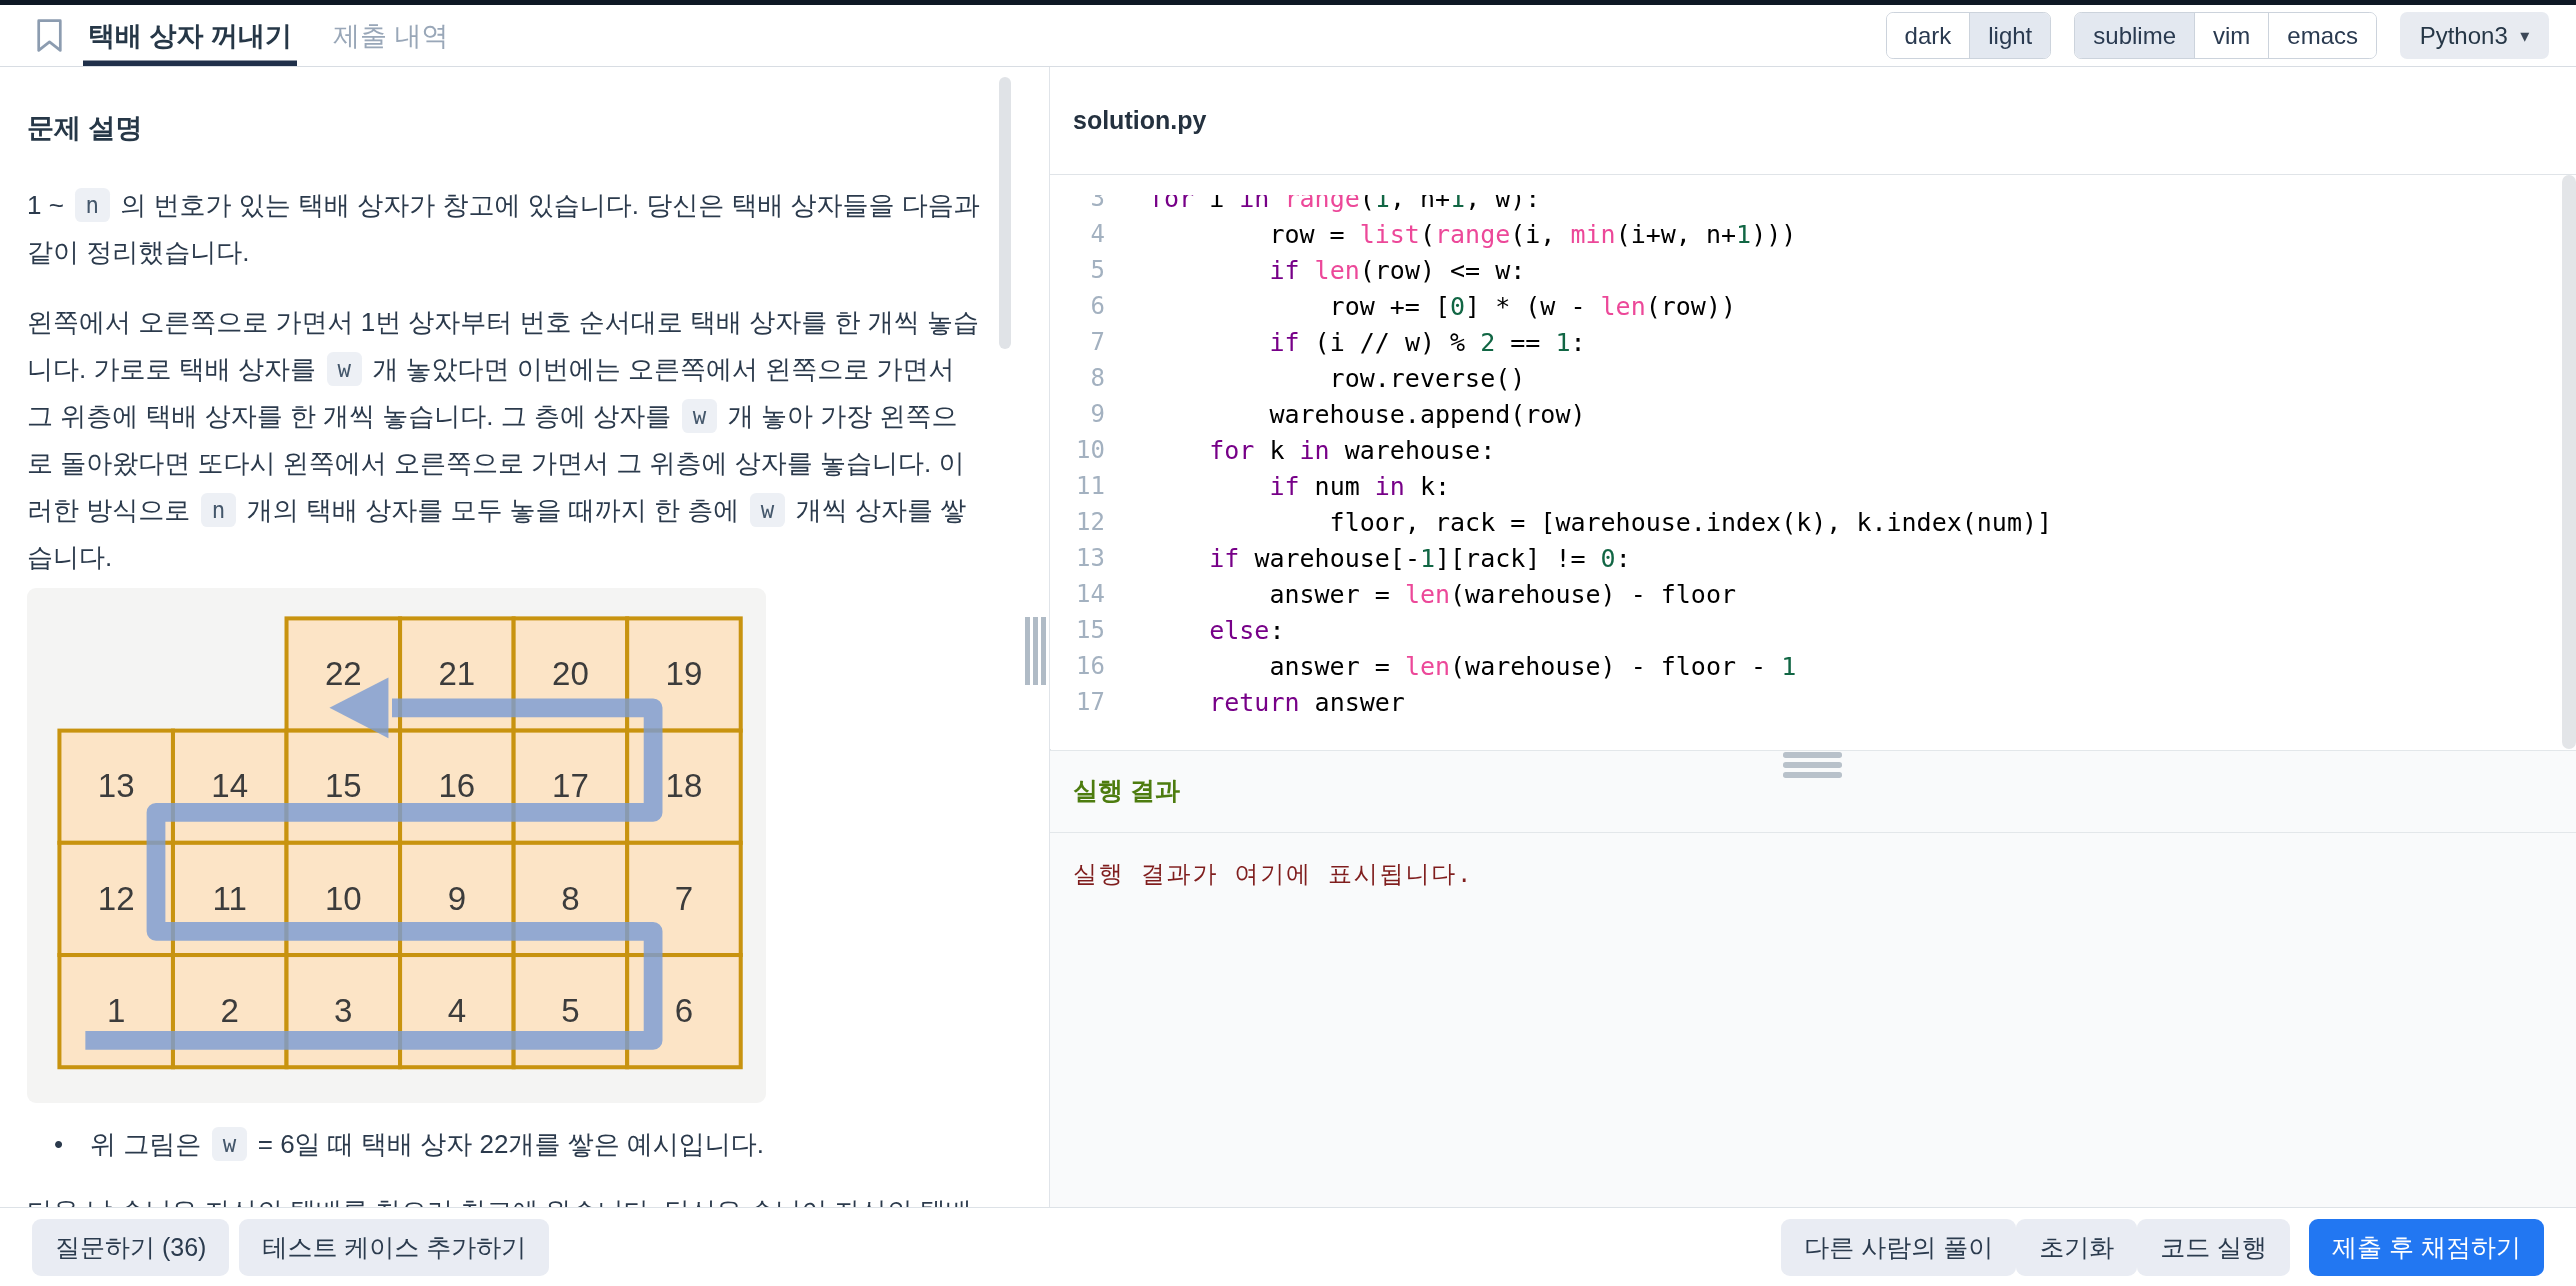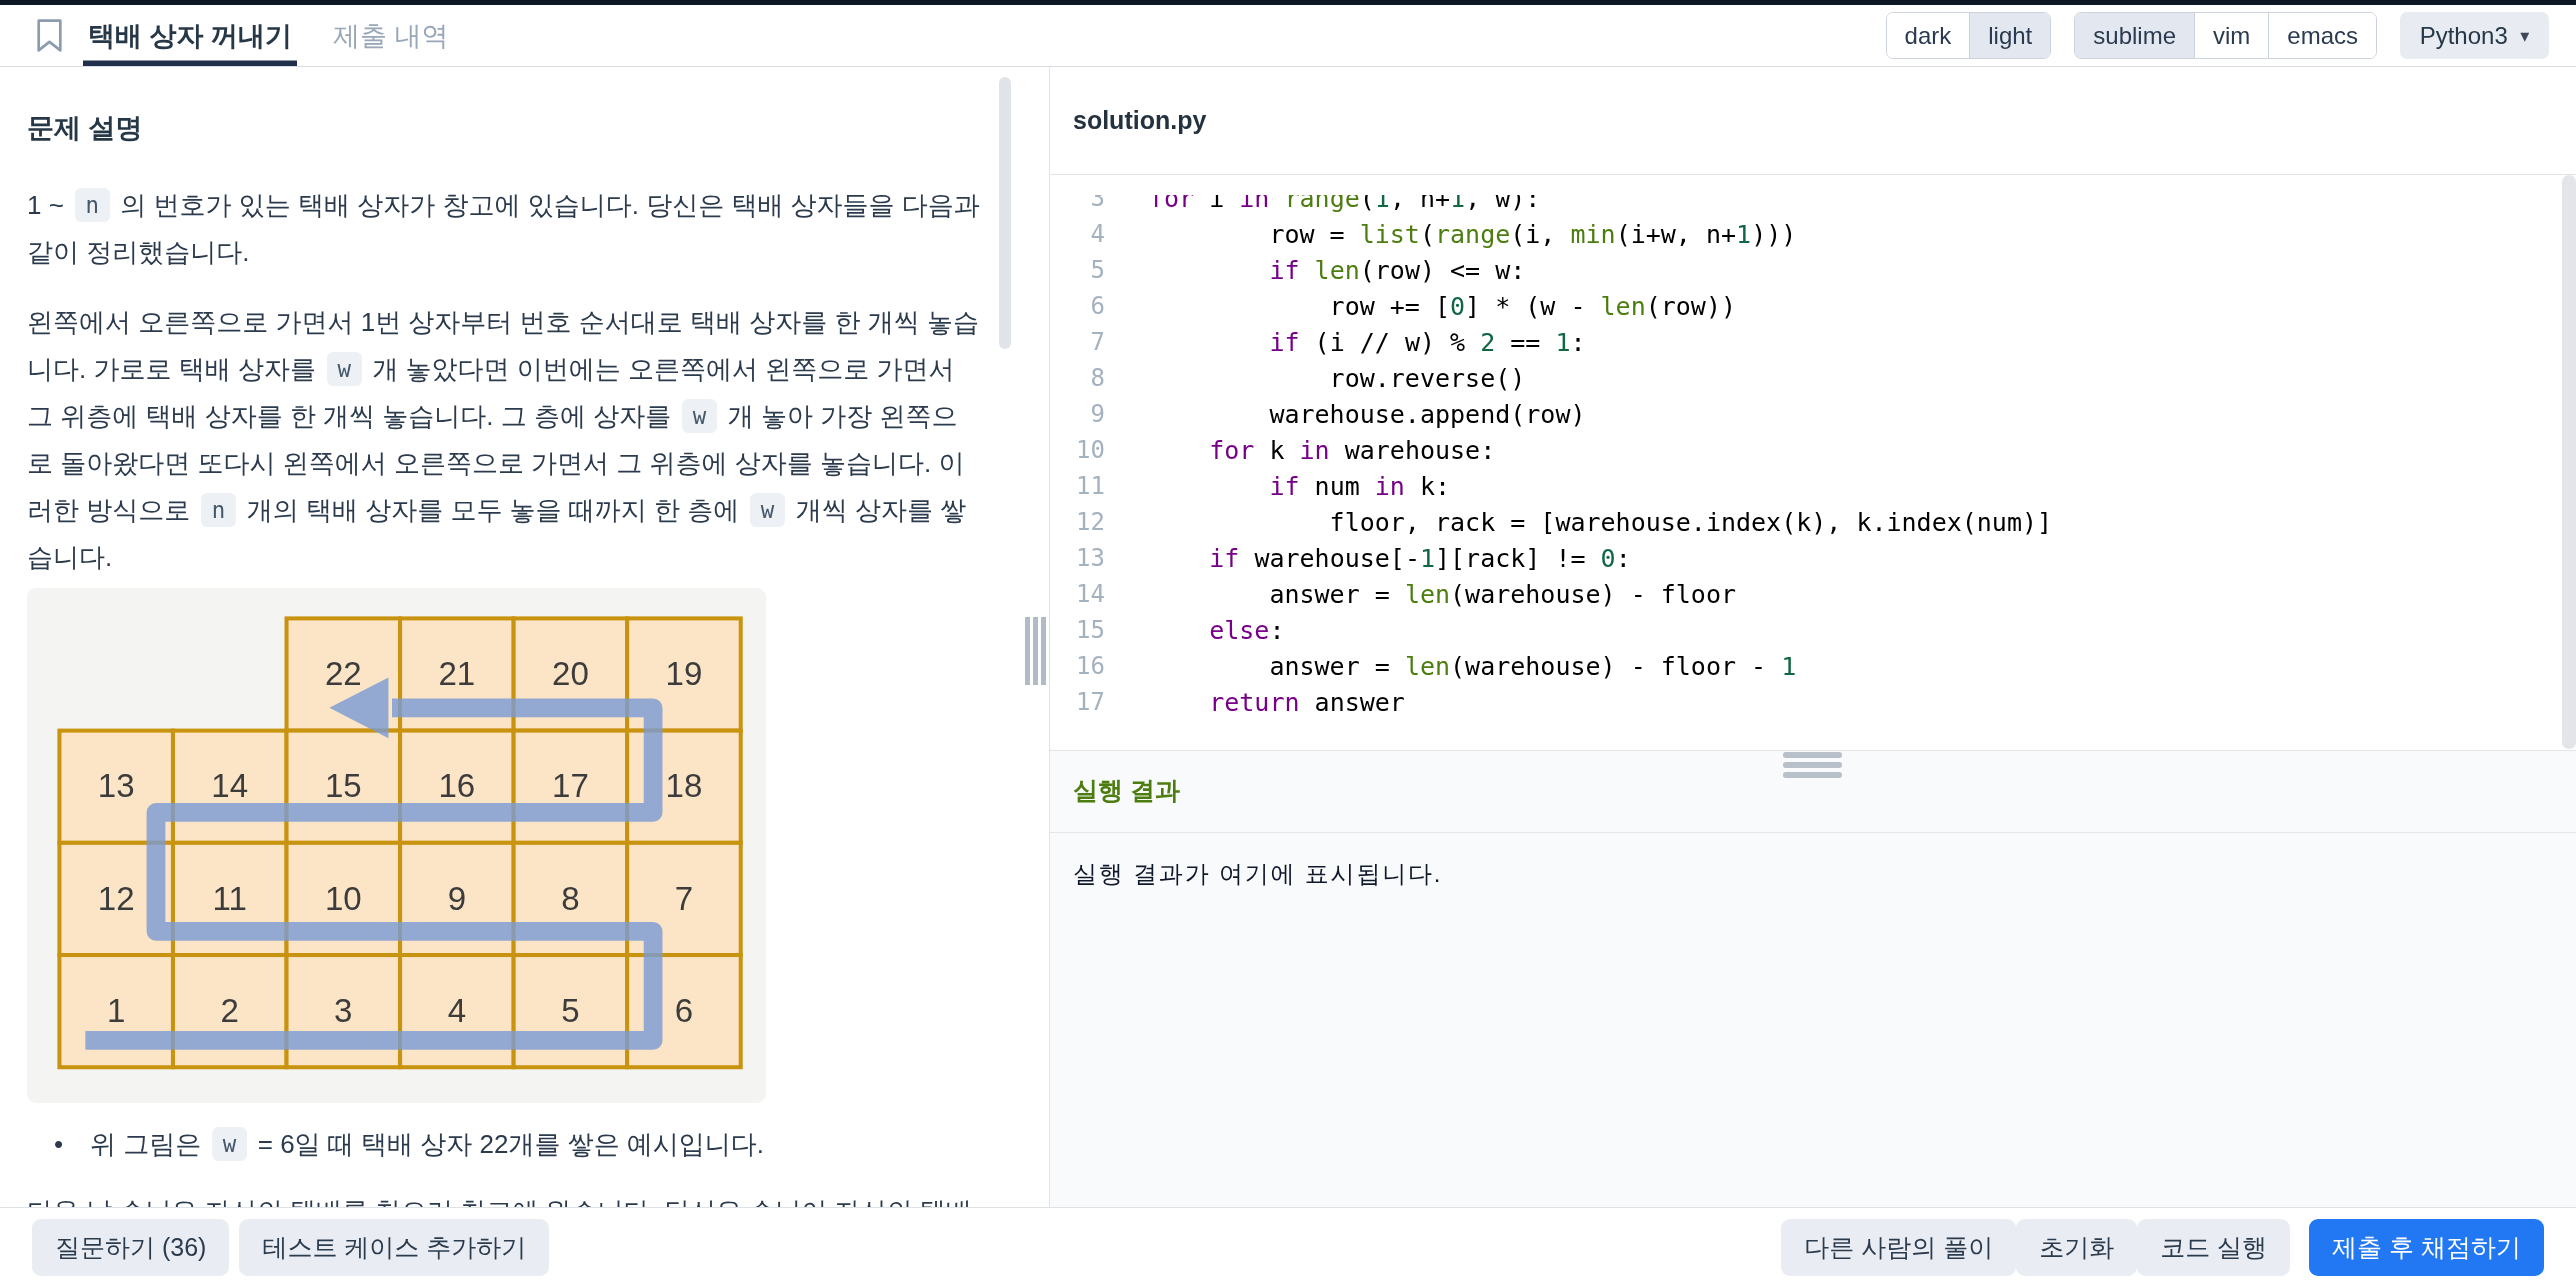--- a/index.html
+++ b/index.html
@@ -60,35 +60,35 @@
   .rp-filename { padding:39px 0 0 23px; font-size:25px; font-weight:700; color:#24313f; }
 
   .code-area { position:absolute; left:1050px; top:175px; width:1526px; height:574px; background:#fff; }
   .code-scroll { position:absolute; left:0; top:19.7px; right:27px; bottom:0; overflow:hidden; }
   .code-content { margin-top:-14.3px; }
   .cl { display:flex; height:36px; align-items:center; white-space:pre;
         font-family:"DejaVu Sans Mono","Liberation Mono",monospace; font-size:25px; color:#000; }
   .ln { width:55px; text-align:right; color:#a3b1c0; flex:none; font-size:24px; }
   .lc { margin-left:44px; }
   .tk-k { color:#770088; }
-  .tk-b { color:#4d7c0f;margin-top:25px; }
+  .tk-b { color:#ec4899;margin-top:25px; }
   .tk-n { color:#116644; }
   .tk-p { color:#000000; }
   .code-scrollbar { position:absolute; right:0; top:0; width:14.3px; height:574px;
                     background:#e3e5e8; border-radius:7.2px; }
 
   .results-band { position:absolute; left:1050px; top:750px; width:1526px; height:83px;
                   background:#f9fafb; border-top:1.8px solid #e3e7ea; border-bottom:1.8px solid #e3e7ea; }
   .results-heading { padding:23px 0 0 23px; font-size:25px; font-weight:700; color:#4d7c0f; }
   .h-handle { position:absolute; left:1783px; top:752px; width:59px; height:26px;
               display:flex; flex-direction:column; justify-content:space-between; cursor:row-resize; }
   .h-handle i { display:block; width:59px; height:6.3px; background:#b8c1ca; border-radius:2.7px; }
   .results-area { position:absolute; left:1050px; top:833px; width:1526px; height:374px; background:#f9fafb; }
-  .results-placeholder { padding:25px 0 0 23px; font-size:24px; color:#0f172a; letter-spacing:1.8px;
-                         font-family:Liberation Sans, sans-serif; }
+  .results-placeholder { padding:25px 0 0 23px; font-size:24px; color:#7f1d1d; letter-spacing:1.8px;
+                         font-family:Liberation Mono, monospace; }
 
   
   .bottom-bar { position:absolute; left:0; top:1207px; width:2576px; height:80px; background:#fff;
                 border-top:1.8px solid #dde2e7; display:flex; align-items:center; padding:0 32px; }
   .btn { height:57px; padding:0 23px; background:#e9ecf3; border:none; border-radius:9px;
          font-size:25px; color:#2b3b4e; display:flex; align-items:center; cursor:pointer;
          font-family:inherit; white-space:nowrap; }
   .btn-group-left { display:flex; gap:10px; }
   .bb-spacer { flex:1; }
   .btn-group-right { display:flex; align-items:center; }

